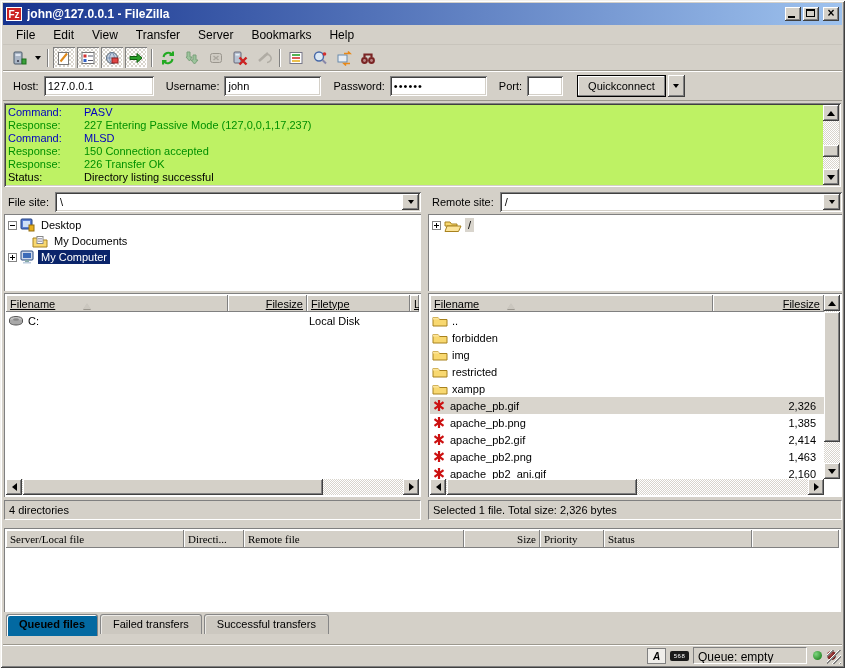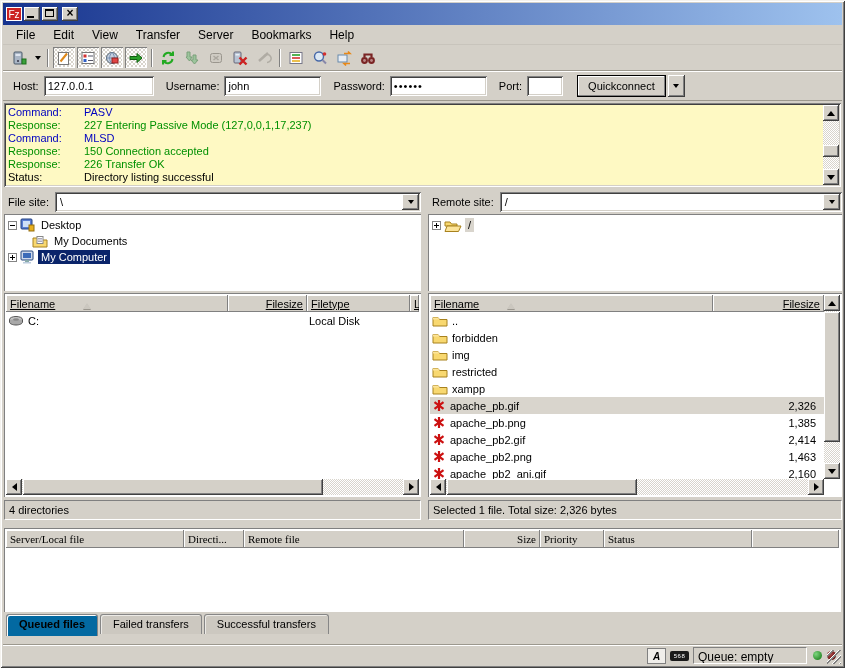--- a/index.html
+++ b/index.html
@@ -10,21 +10,21 @@
   .raised{background:var(--c-chrome,#d4d0c8);
        box-shadow:inset -1px -1px 0 #404040, inset 1px 1px 0 #fff, inset -2px -2px 0 #808080, inset 2px 2px 0 var(--c-chrome,#d4d0c8);}
   .sunken{background:#fff;
        box-shadow:inset 1px 1px 0 #808080, inset -1px -1px 0 #fff, inset 2px 2px 0 #404040, inset -2px -2px 0 var(--c-chrome,#d4d0c8);}
   .sunken1{box-shadow:inset 1px 1px 0 #808080, inset -1px -1px 0 #fff;}
 
   
   .titlebar{position:absolute;left:3px;top:3px;width:839px;height:22px;
     background:linear-gradient(90deg,var(--c-title-grad-left,#16338e),var(--c-title-grad-right,#9ec2ee));
     display:flex;align-items:center;padding:0 3px;}
-  .appicon{width:16px;height:14px;background:var(--c-brand-red,#cc2222);color:#fff;font-weight:normal;
+  .appicon{width:16px;height:14px;background:var(--c-brand-red,#cc2222);color:#fff;font-weight:bold;
     font-size:10px;display:flex;align-items:center;justify-content:center;flex:0 0 auto;border:1px solid #fff;}
   .title-text{color:#fff;font-weight:bold;font-size:12px;margin-left:5px;flex:1;white-space:nowrap;overflow:hidden;}
   .tbtn{width:16px;height:14px;margin-left:2px;position:relative;flex:0 0 auto;}
   .glyph-min{position:absolute;left:3px;bottom:3px;width:7px;height:2px;background:#000;}
   .glyph-max{position:absolute;left:3px;top:2px;width:9px;height:8px;border:1px solid #000;border-top-width:2px;}
   .glyph-close{position:absolute;left:0;top:-1px;width:16px;text-align:center;font-size:12px;font-weight:bold;line-height:14px;}
 
   
   .menubar{position:absolute;left:3px;top:26px;width:839px;height:19px;display:flex;align-items:center;padding-left:4px;
     border-bottom:1px solid #c8c4bc;}
@@ -43,21 +43,21 @@
     border-bottom:1px solid #9c988e;}
   .qlabel{margin-right:5px;}
   .qinput{height:20px;border:none;outline:none;padding:2px 4px;font:11px "Liberation Sans",sans-serif;
     background:#fff;box-shadow:inset 1px 1px 0 #808080, inset -1px -1px 0 #fff, inset 2px 2px 0 #404040, inset -2px -2px 0 #d4d0c8;}
   .qc-btn{height:22px;padding:0 10px;font:11px "Liberation Sans",sans-serif;background:var(--c-chrome,#d4d0c8);
     border:1px solid #000;box-shadow:inset -1px -1px 0 #808080, inset 1px 1px 0 #fff;margin-left:14px;}
   .qc-drop{width:17px;height:22px;margin-left:2px;display:flex;align-items:center;justify-content:center;}
 
   
   .logbox{position:absolute;left:4px;top:103px;width:837px;height:84px;}
-  .loglines{position:absolute;left:2px;top:2px;right:18px;bottom:2px;background:#fef9c3;padding:1px 2px;overflow:hidden;}
+  .loglines{position:absolute;left:2px;top:2px;right:18px;bottom:2px;background:#bef264;padding:1px 2px;overflow:hidden;}
   .logline{line-height:13px;white-space:nowrap;}
   .loglabel{display:inline-block;width:76px;}
   .log-command{color:var(--c-log-command,#0000c0);}
   .log-response{color:var(--c-log-response,#009000);}
   .log-status{color:#000;}
 
   
   .vscroll{position:absolute;width:16px;background:repeating-conic-gradient(#fff 0% 25%, #d8d4cc 0% 50%) 0 0 / 2px 2px;}
   .hscroll{position:absolute;height:16px;background:repeating-conic-gradient(#fff 0% 25%, #d8d4cc 0% 50%) 0 0 / 2px 2px;}
   .sbtn{position:absolute;width:16px;height:16px;display:flex;align-items:center;justify-content:center;}
@@ -134,20 +134,21 @@
   .grip{position:absolute;right:1px;bottom:1px;width:14px;height:14px;
     background:repeating-linear-gradient(135deg,transparent 0 3px,#fff 3px 4px,#808080 4px 5px);}
 </style>
 </head>
 <body>
 
 <div class="win">
 
   <div class="titlebar">
     <div class="appicon">Fz</div>
+    <div class="title-text">john@127.0.0.1 - FileZilla</div>
     <div class="tbtn raised">
         <span class="glyph-min"></span>
       </div>
     <div class="tbtn raised">
         <span class="glyph-max"></span>
       </div>
     <div class="tbtn raised" style="margin-left:4px">
         <span class="glyph-close">×</span>
       </div>
   </div>

